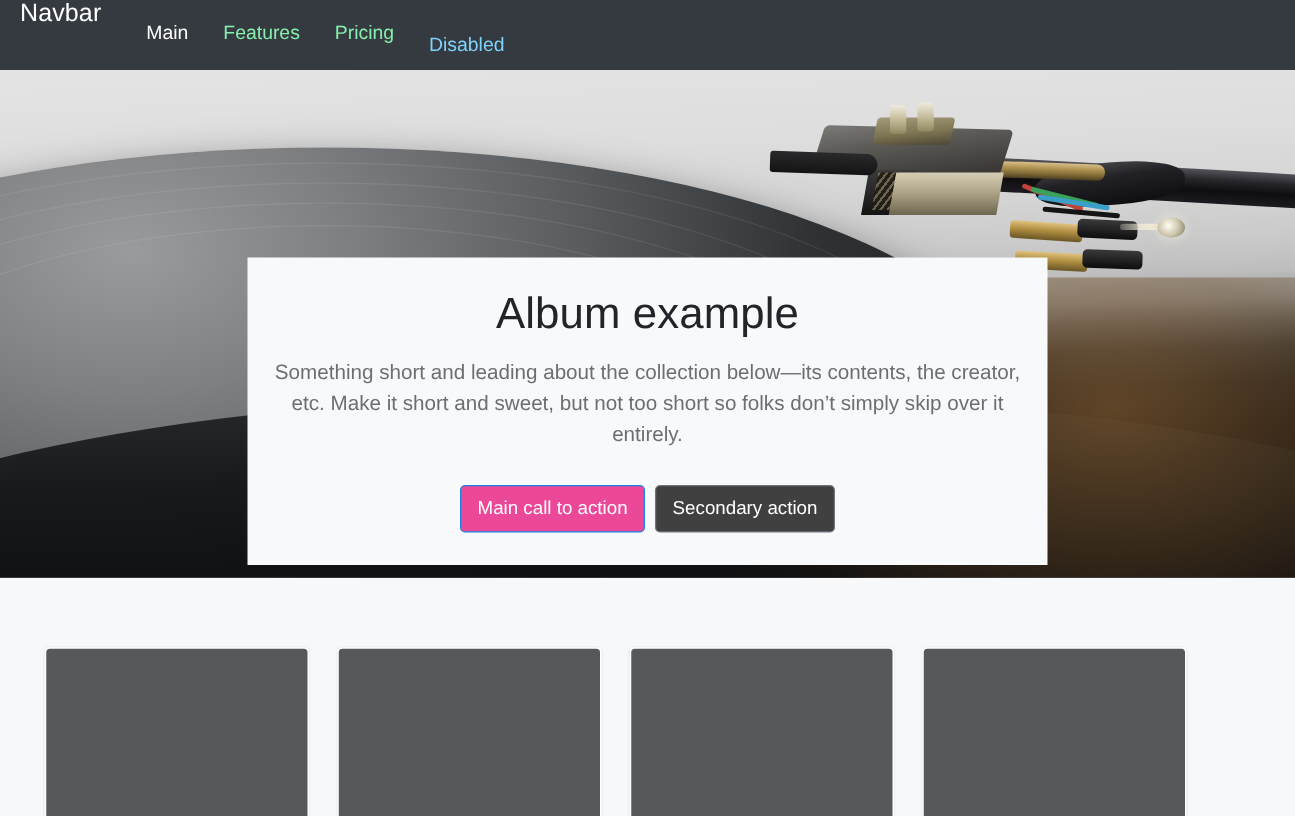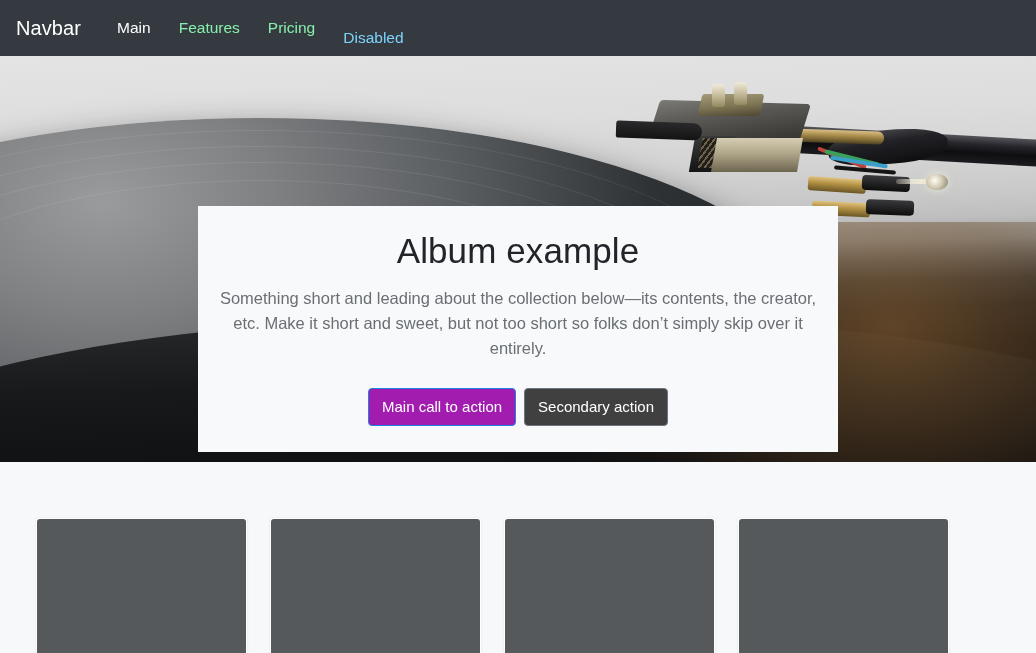--- a/index.html
+++ b/index.html
@@ -14,21 +14,21 @@
     font-family: "Liberation Sans", sans-serif;
     background: #f8f9fa;
     -webkit-font-smoothing: antialiased;
   }
 
   
   .navbar {
     height: 56px;
     background: #343a40;
     display: flex;
-    align-items: center;
+    align-items: flex-start;
     padding: 0 16px;
     position: relative;
     z-index: 30;
   }
 
   .navbar-brand {
     color: #ffffff;
     font-size: 20px;
     font-weight: 400;
     letter-spacing: .1px;
@@ -361,21 +361,21 @@
     font-family: "Liberation Sans", sans-serif;
     font-size: 15px;
     line-height: 1.5;
     padding: 7px 13px;
     border: 1px solid transparent;
     border-radius: 4px;
     cursor: pointer;
     white-space: nowrap;
   }
   .btn-primary {
-    background: #a21caf;
+    background: #ec4899;
     border-color: #1a82e2;
     color: #ffffff;
   }
   .btn-secondary {
     background: #404040;
     border-color: #6c757d;
     color: #ffffff;
   }
 
   

